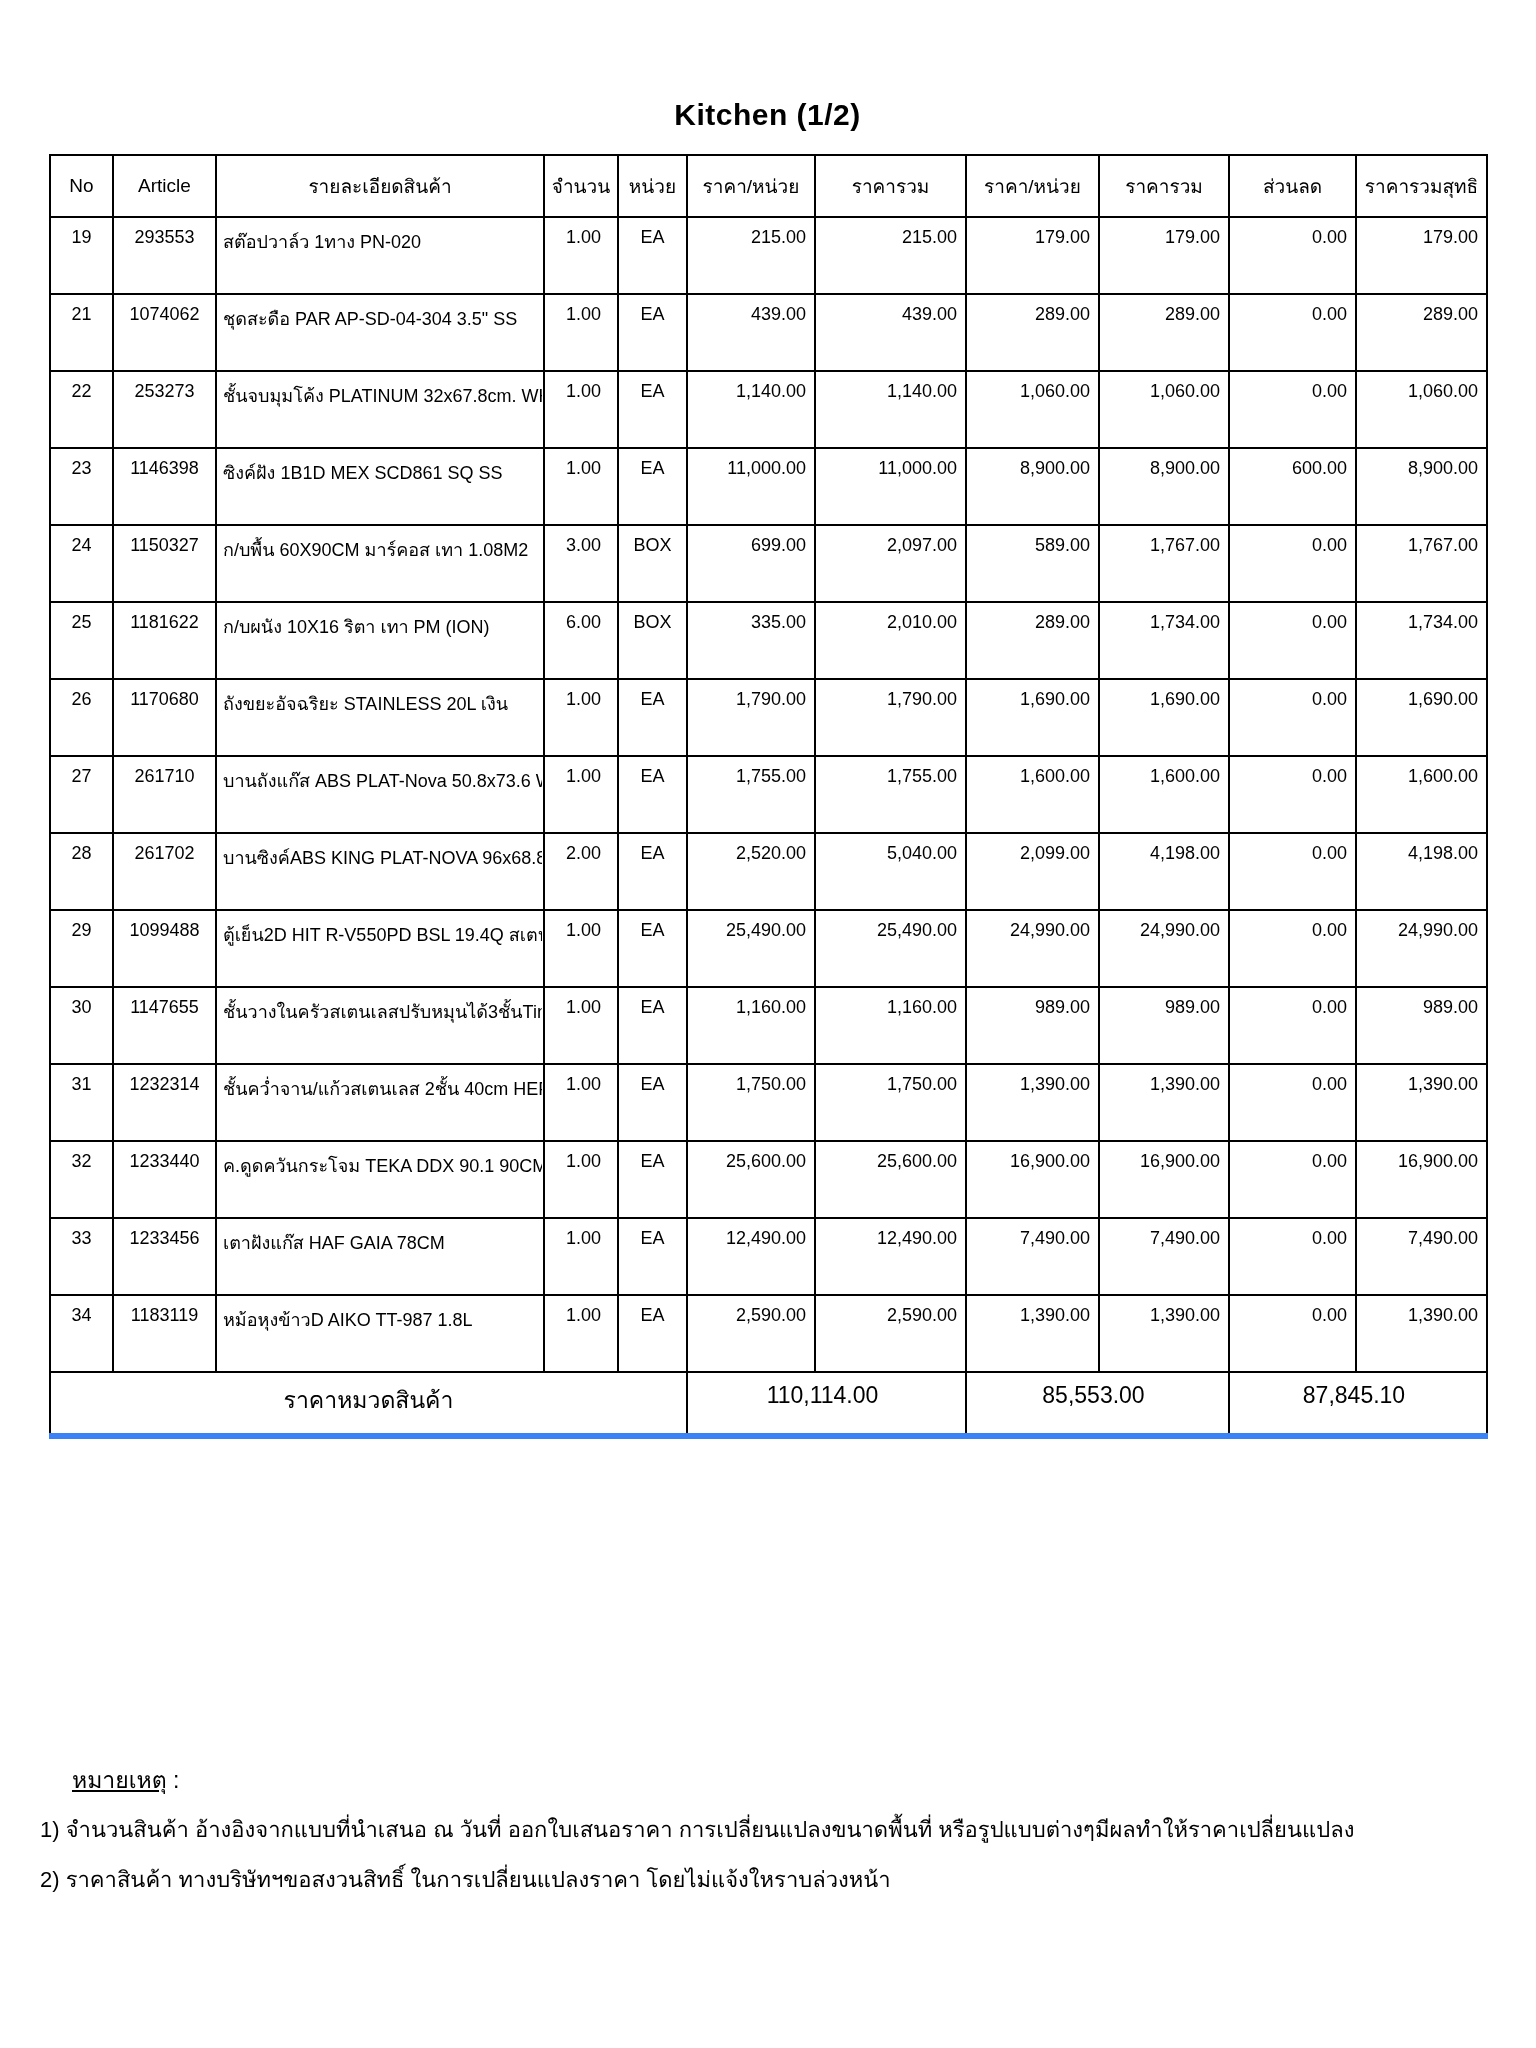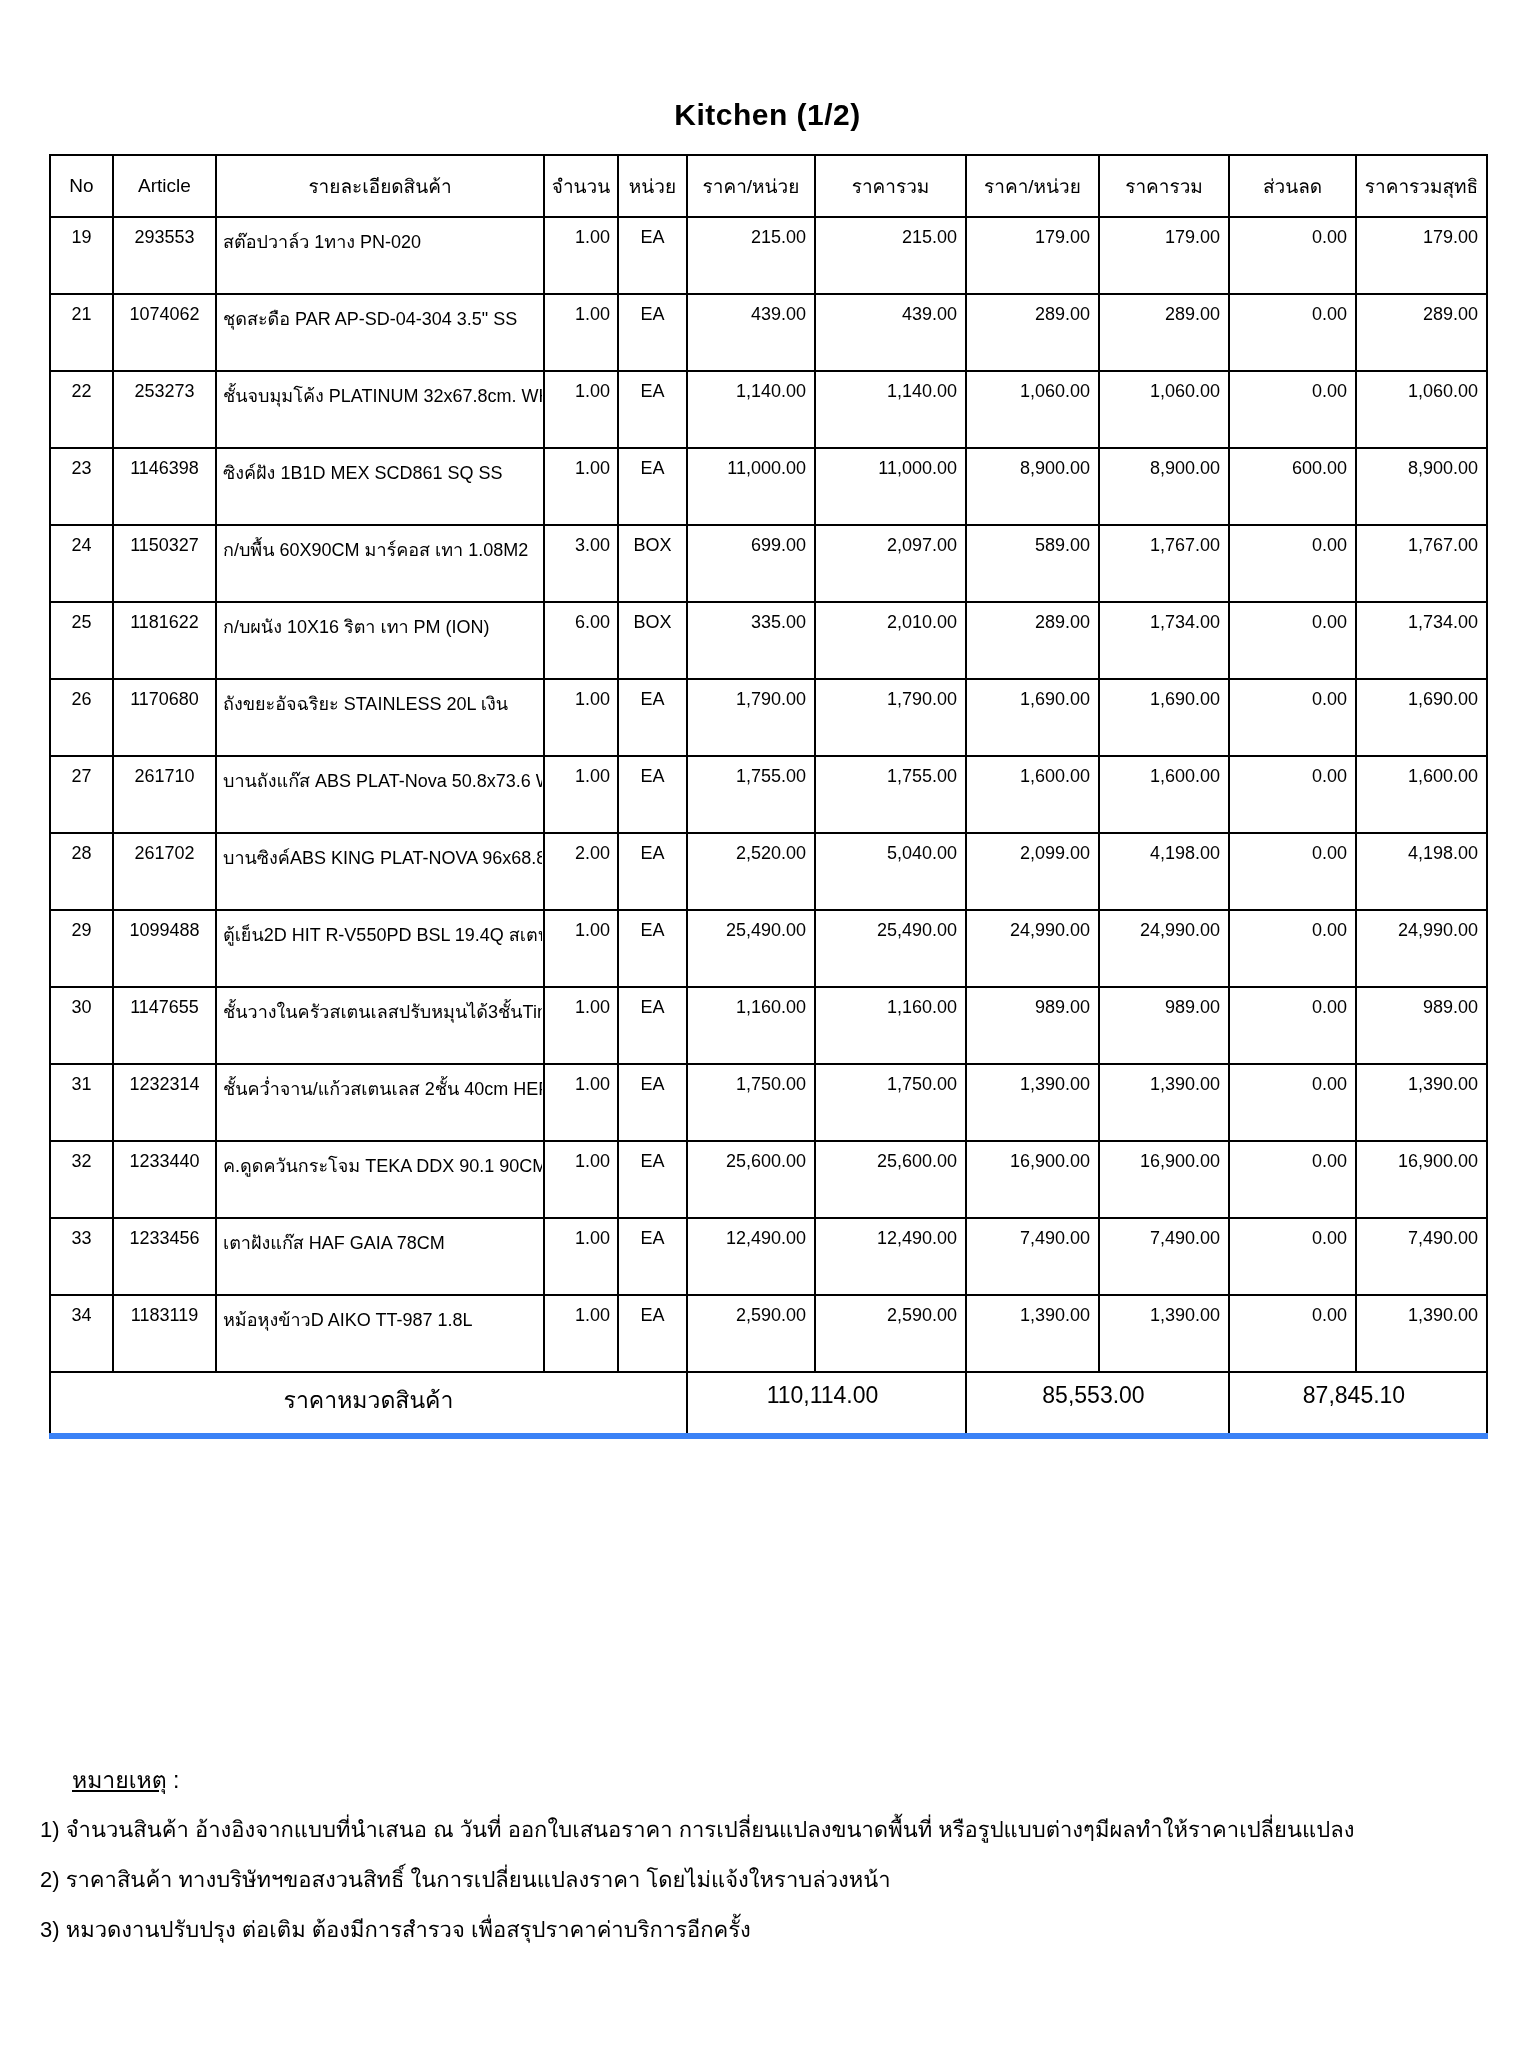--- a/index.html
+++ b/index.html
@@ -42,21 +42,21 @@
     font-size: 19px;
   }
   tbody td {
     height: 77px;
     vertical-align: top;
     padding-top: 9px;
     font-size: 18px;
   }
   td.c0, td.c1, td.c4 { text-align: center; }
   td.c2 { text-align: left; padding-left: 6px; padding-right: 4px; border-radius: 16px; }
-  td.c3 { text-align: right; padding-right: 7px; }
+  td.c3 { text-align: right; padding-right: 16px; }
   td.c5, td.c6, td.c7, td.c8, td.c9, td.c10 { text-align: right; padding-right: 8px; }
 
   tr.summary-row td {
     height: 64px;
     vertical-align: top;
     padding-top: 9px;
     font-size: 23px;
     border-bottom: 6px solid #3b82f6;
   }
   td.sum-label { text-align: center; }
@@ -316,16 +316,15 @@
       </tr>
     </tfoot>
   </table>
 
   <div class="notes">
     <div class="heading">
       <span class="u">หมายเหตุ</span><span> :</span>
     </div>
     <div class="line">1) จำนวนสินค้า อ้างอิงจากแบบที่นำเสนอ ณ วันที่ ออกใบเสนอราคา การเปลี่ยนแปลงขนาดพื้นที่ หรือรูปแบบต่างๆมีผลทำให้ราคาเปลี่ยนแปลง</div>
     <div class="line">2) ราคาสินค้า ทางบริษัทฯขอสงวนสิทธิ์ ในการเปลี่ยนแปลงราคา โดยไม่แจ้งใหราบล่วงหน้า</div>
-    <div class="line">3) หมวดงานปรับปรุง ต่อเติม ต้องมีการสำรวจ เพื่อสรุปราคาค่าบริการอีกครั้ง</div>
   </div>
 
 </div>
 
 </body></html>

